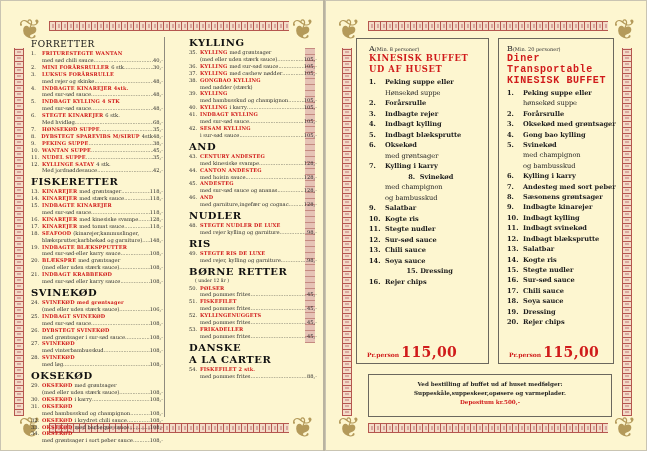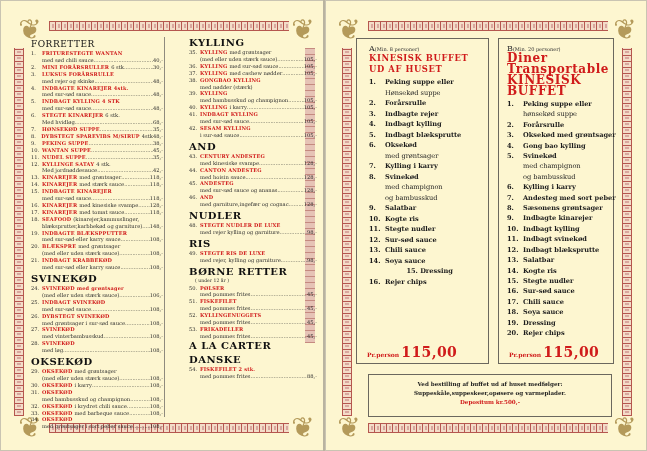--- a/index.html
+++ b/index.html
@@ -160,20 +160,21 @@
       <div class="line">
         <span class="num">12.</span>
         <span class="red">KYLLINGE SATAY</span>
         <span style="margin-left: 2px;">4 stk.</span>
       </div>
       <div class="desc">
         <span>Med jordnøddesauce</span>
         <span class="dots"></span>
         <span class="price">42,-</span>
       </div>
+      <div class="sec-title l" style="margin-top: 2px;">FISKERETTER</div>
       <div class="line">
         <span class="num">13.</span>
         <span class="red">KINAREJER</span>
         <span style="margin-left: 2px;">med grøntsager</span>
         <span class="dots"></span>
         <span class="price">118,-</span>
       </div>
       <div class="line">
         <span class="num">14.</span>
         <span class="red">KINAREJER</span>
@@ -494,22 +495,22 @@
       </div>
       <div class="line">
         <span class="num">53.</span>
         <span class="red">FRIKADELLER</span>
       </div>
       <div class="desc">
         <span>med pommes frites</span>
         <span class="dots"></span>
         <span class="price">45,-</span>
       </div>
+      <div class="sec-title l" style="margin-top: 2px;">DANSKE</div>
       <div class="sec-title l" style="margin-top: 0px;">A LA CARTER</div>
-      <div class="sec-title l" style="margin-top: 2px;">DANSKE</div>
       <div class="line">
         <span class="num">54.</span>
         <span class="red">FISKEFILET 2 stk.</span>
       </div>
       <div class="desc">
         <span>med pommes frites</span>
         <span class="dots"></span>
         <span class="price">88,-</span>
       </div>
     </div>
@@ -539,21 +540,21 @@
       <div id="buffet-a-list" style="margin-top:2px;">
           <div class="bitem" style="line-height: 10.5px;"><span class="n">1.</span><span>Peking suppe eller</span></div>
           <div class="bitem cont" style="line-height: 10.5px;"><span>Hønsekød suppe</span></div>
           <div class="bitem" style="line-height: 10.5px;"><span class="n">2.</span><span>Forårsrulle</span></div>
           <div class="bitem" style="line-height: 10.5px;"><span class="n">3.</span><span>Indbagte rejer</span></div>
           <div class="bitem" style="line-height: 10.5px;"><span class="n">4.</span><span>Indbagt kylling</span></div>
           <div class="bitem" style="line-height: 10.5px;"><span class="n">5.</span><span>Indbagt blæksprutte</span></div>
           <div class="bitem" style="line-height: 10.5px;"><span class="n">6.</span><span>Oksekød</span></div>
           <div class="bitem cont" style="line-height: 10.5px;"><span>med grøntsager</span></div>
           <div class="bitem" style="line-height: 10.5px;"><span class="n">7.</span><span>Kylling i karry</span></div>
-          <div class="bitem" style="line-height: 10.5px;"><span class="n">8.</span><span>Svinekød</span></div>
+          <div class="bitem" style="line-height: 10.5px; text-align: center;"><span class="n">8.</span><span>Svinekød</span></div>
           <div class="bitem cont" style="line-height: 10.5px;"><span>med champignon</span></div>
           <div class="bitem cont" style="line-height: 10.5px;"><span>og bambusskud</span></div>
           <div class="bitem" style="line-height: 10.5px;"><span class="n">9.</span><span>Salatbar</span></div>
           <div class="bitem" style="line-height: 10.5px;"><span class="n">10.</span><span>Kogte ris</span></div>
           <div class="bitem" style="line-height: 10.5px;"><span class="n">11.</span><span>Stegte nudler</span></div>
           <div class="bitem" style="line-height: 10.5px;"><span class="n">12.</span><span>Sur-sød sauce</span></div>
           <div class="bitem" style="line-height: 10.5px;"><span class="n">13.</span><span>Chili sauce</span></div>
           <div class="bitem" style="line-height: 10.5px;"><span class="n">14.</span><span>Soya sauce</span></div>
           <div class="bitem" style="line-height: 10.5px; text-align: center;"><span class="n">15.</span><span>Dressing</span></div>
           <div class="bitem" style="line-height: 10.5px;"><span class="n">16.</span><span>Rejer  chips</span></div>
@@ -562,21 +563,21 @@
     <div class="bprice" style="position:absolute;left:10px;top:305px;">
       <span>Pr.person</span> <span class="amt">115,00</span>
     </div>
   </div>
 
   <div class="box" style="left:172px;top:37px;width:116px;height:326px;">
     <div style="padding:5px 0 0 8px;">
       <div class="buffet-head">
         <span class="letter">B</span><span>(Min. 20 personer)</span>
       </div>
-      <div class="buffet-title" style="font-size:12px;">
+      <div class="buffet-title" style="font-size:10px;font-family:Liberation Mono, monospace;">
         <div>Diner  Transportable</div>
         <div>KINESISK  BUFFET</div>
       </div>
       <div id="buffet-b-list" style="margin-top:2px;">
           <div class="bitem" style="line-height: 10.4px;"><span class="n">1.</span><span>Peking suppe eller</span></div>
           <div class="bitem cont" style="line-height: 10.4px;"><span>hønsekød suppe</span></div>
           <div class="bitem" style="line-height: 10.4px;"><span class="n">2.</span><span>Forårsrulle</span></div>
           <div class="bitem" style="line-height: 10.4px;"><span class="n">3.</span><span>Oksekød med grøntsager</span></div>
           <div class="bitem" style="line-height: 10.4px;"><span class="n">4.</span><span>Gong bao kylling</span></div>
           <div class="bitem" style="line-height: 10.4px;"><span class="n">5.</span><span>Svinekød</span></div>

